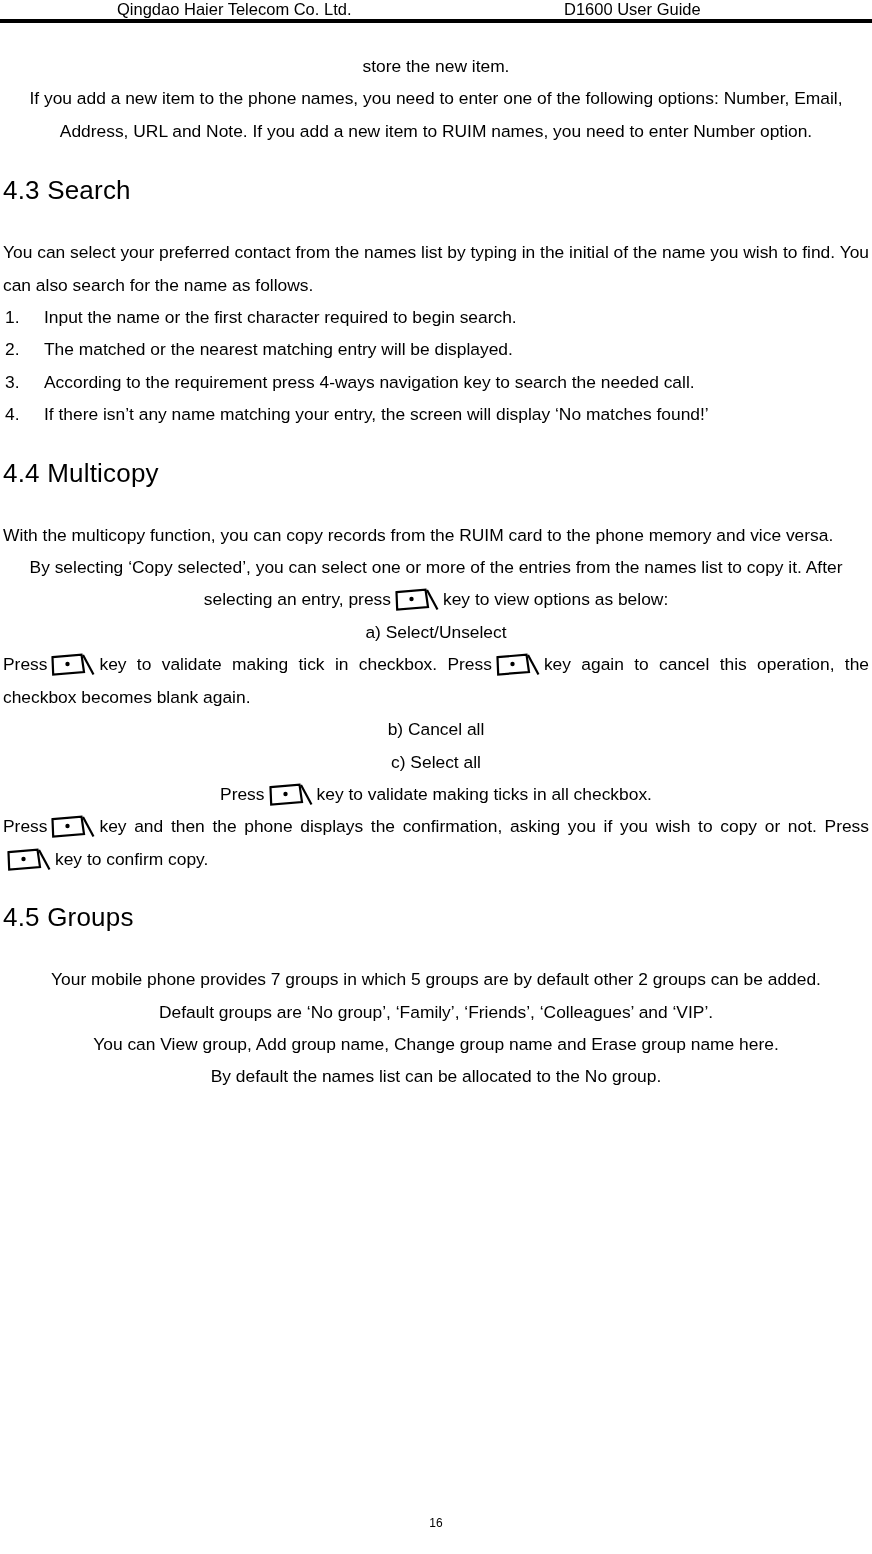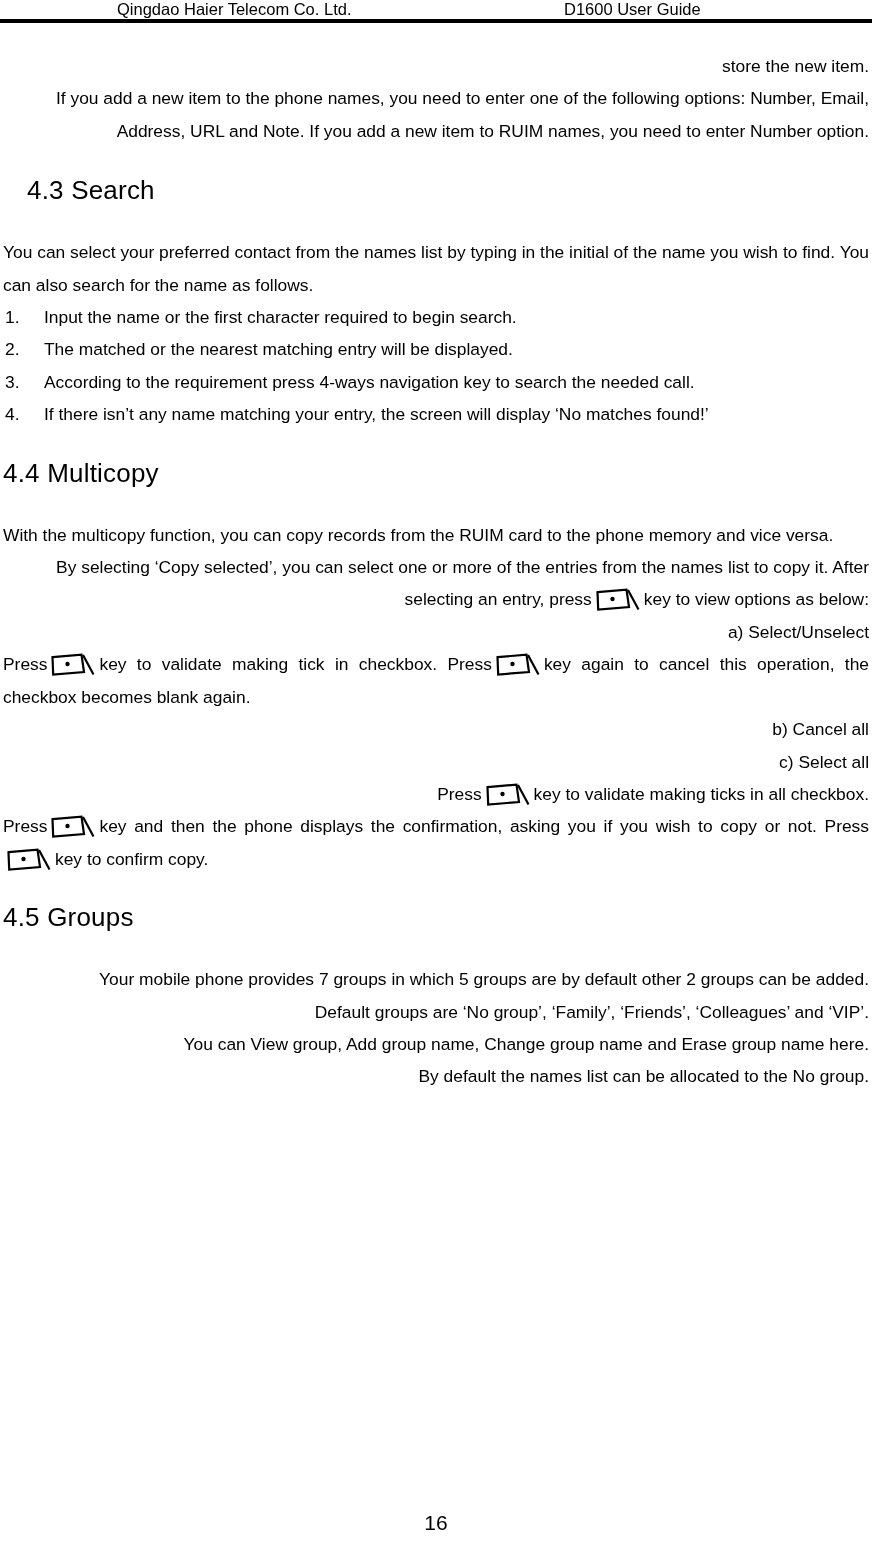--- a/index.html
+++ b/index.html
@@ -48,41 +48,41 @@
     position: absolute;
     top: 50px;
     left: 3px;
     width: 866px;
   }
 
   p.para {
     margin: 0;
     font-size: 17.4px;
     line-height: 32.4px;
-    text-align: right;
+    text-align: center;
     word-spacing: 0;
   }
   p.para.justify {
     text-align: justify;
     text-align-last: left;
   }
 
   
   h2.section-heading {
     margin: 0;
     font-weight: normal;
     font-size: 26px;
     line-height: 30px;
     letter-spacing: 0.2px;
   }
   .heading-block {
     padding-top: 27px;
     padding-bottom: 31px;
   }
-  .heading-block.first { padding-top: 28px; margin-left: 24px; }
+  .heading-block.first { padding-top: 28px; }
 
   
   ol.numlist {
     margin: 0;
     padding: 0;
     list-style: none;
   }
   ol.numlist li {
     font-size: 17.4px;
     line-height: 32.4px;
@@ -109,21 +109,21 @@
 
   
   #page-footer {
     position: absolute;
     left: 0;
     top: 1513px;
     width: 872px;
     text-align: center;
   }
   #page-number {
-    font-size: 21px;
+    font-size: 12px;
     line-height: 20px;
   }
 </style>
 </head>
 <body>
 
 <div id="page-header">
   <div class="hdr-text" id="hdr-left">Qingdao Haier Telecom Co. Ltd.</div>
   <div class="hdr-text" id="hdr-right">D1600 User Guide</div>
 </div>

